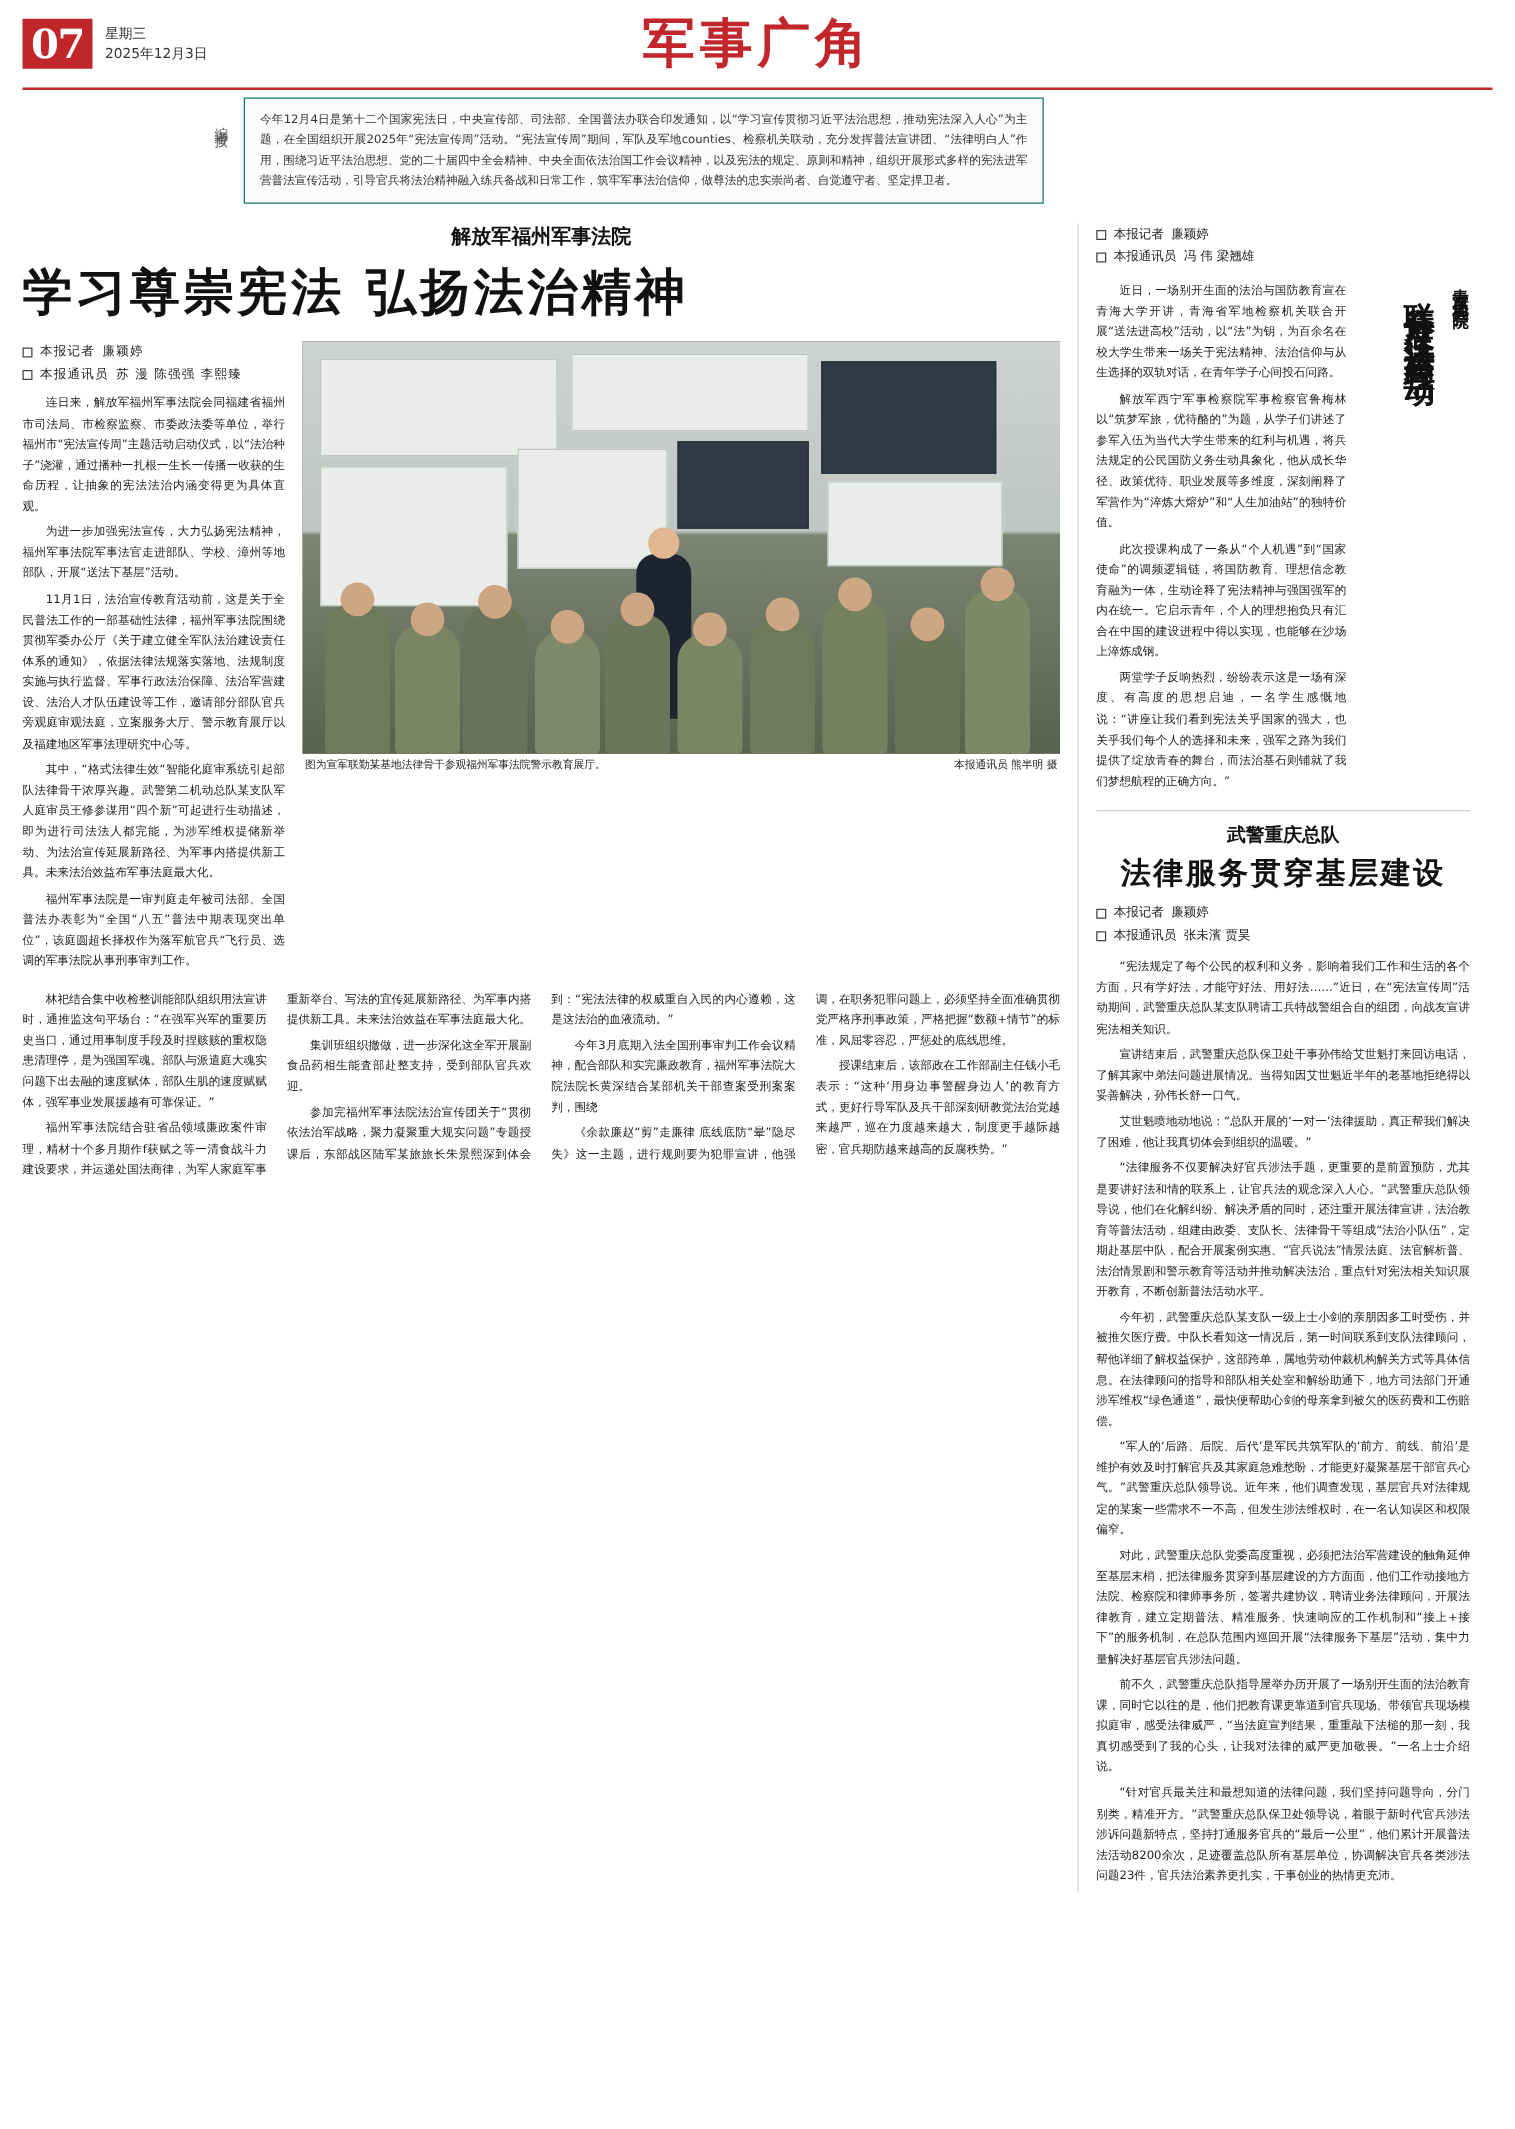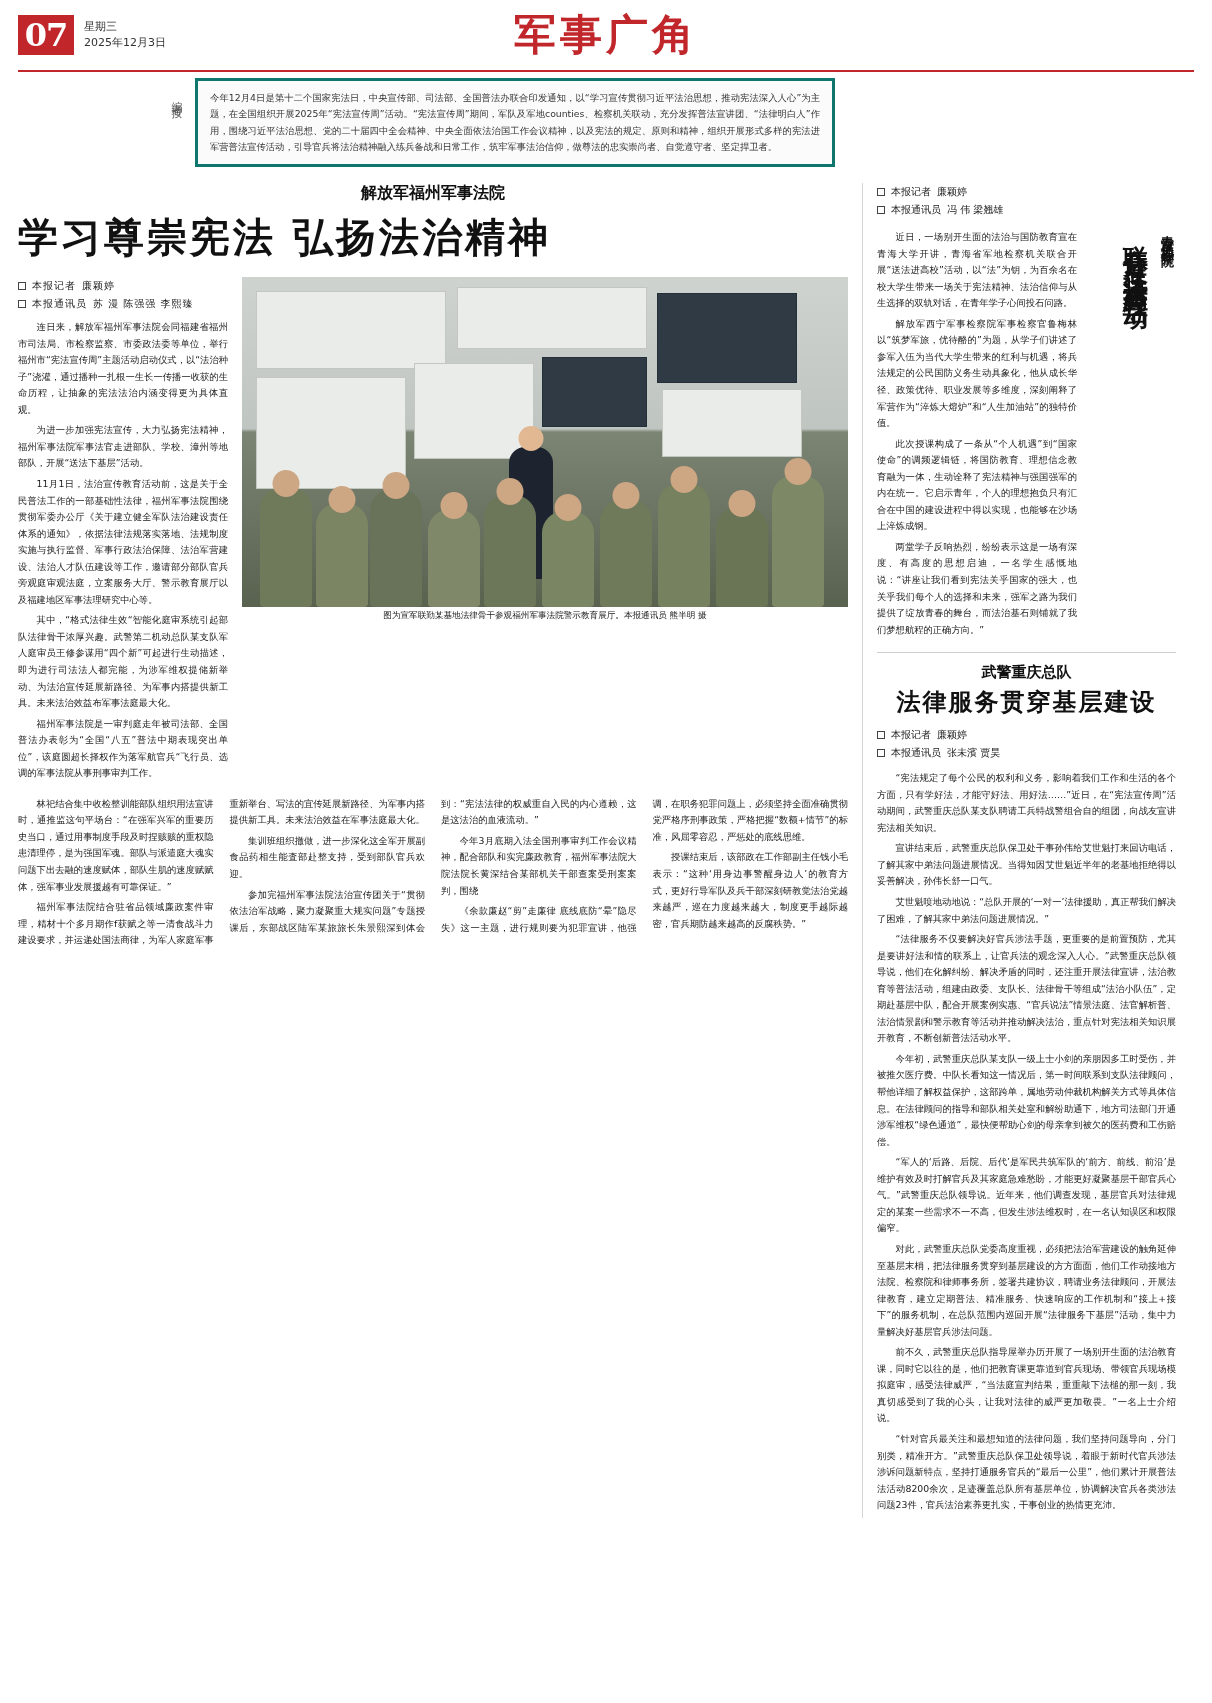--- a/index.html
+++ b/index.html
@@ -31,21 +31,21 @@
   
   .topic-bar { display:flex; align-items:center; justify-content:center; gap:10px; margin:16px 0 10px; }
   .topic-bar .line { height:1px; background:#c9c9c9; flex:1; max-width:300px; }
   .topic-flag { width:22px; height:24px; background:#d9342b; position:relative; border-radius:2px; }
   .topic-flag:after { content:"F"; position:absolute; left:6px; top:2px; color:#fff; font-size:15px; font-weight:bold; }
   .topic-text { font-size:16px; font-weight:bold; font-family:"DejaVu Serif","Liberation Serif",serif; }
 
   
   .editor-note { display:flex; margin:6px 40px 16px 150px; gap:12px; }
   .editor-label { writing-mode:vertical-rl; font-size:11px; color:#555; letter-spacing:3px; padding-top:14px; }
-  .editor-body { border:3px solid #0f766e; background:#fbfbfb; padding:9px 12px; font-size:9.3px; line-height:1.75; color:#333; text-align:justify; flex:1; max-width:640px; }
+  .editor-body { border:1px solid #0f766e; background:#fbfbfb; padding:9px 12px; font-size:9.3px; line-height:1.75; color:#333; text-align:justify; flex:1; max-width:640px; }
 
   
   .cols { display:flex; gap:14px; }
   .col-left { width:830px; }
   .col-right { width:314px; border-left:1px solid #d5d5d5; padding-left:14px; }
 
   
   .kicker { text-align:center; font-size:16px; font-weight:bold; font-family:"DejaVu Serif","Liberation Serif",serif; margin-bottom:6px; }
   .headline { font-size:40px; font-weight:bold; font-family:"DejaVu Serif","Liberation Serif",serif; letter-spacing:3px; margin:2px 0 12px; }
   .headline2 { text-align:center; font-size:34px; font-weight:bold; font-family:"DejaVu Serif","Liberation Serif",serif; letter-spacing:3px; margin:2px 0 10px; }
@@ -54,21 +54,21 @@
   .byline .row { display:flex; gap:6px; align-items:center; }
   .chk { display:inline-block; width:8px; height:8px; border:1px solid #444; }
   .byl-role { letter-spacing:1px; }
   .byl-names { letter-spacing:1px; }
 
   .body-text { font-size:9.3px; line-height:1.78; text-align:justify; color:#1a1a1a; }
   .body-text p { margin:0 0 4px; text-indent:2em; }
 
   
   .photo { position:relative; width:100%; background:#5d6a52; overflow:hidden; }
-  .caption-row { display:flex; justify-content:center; font-size:8.6px; color:#222; padding:3px 2px 0; }
+  .caption-row { display:flex; justify-content:space-between; font-size:8.6px; color:#222; padding:3px 2px 0; }
 
   
   .scene1 { height:330px; background:
       linear-gradient(180deg,#cfd3d0 0%,#bfc5c1 46%,#7c8474 47%,#59614f 100%); position:relative; }
   .wallpanel { position:absolute; background:#e9ece9; border:1px solid #c2c7c1; }
   .wallpanel.dark { background:#2f3a44; border-color:#23303a; }
   .soldier { position:absolute; bottom:0; width:52px; background:#6f7a5b; border-radius:22px 22px 4px 4px; }
   .soldier:after { content:""; position:absolute; top:-17px; left:50%; transform:translateX(-50%); width:27px; height:27px; border-radius:50%; background:#cda684; }
   .officer { position:absolute; bottom:28px; left:44%; width:44px; height:132px; background:#1d2430; border-radius:16px 16px 3px 3px; }
   .officer:after { content:""; position:absolute; top:-21px; left:50%; transform:translateX(-50%); width:25px; height:25px; border-radius:50%; background:#e2b893; }
@@ -218,21 +218,21 @@
             </div>
           <div class="row">
               <span class="chk"></span>
               <span>本报通讯员</span>
               <span>张未濱  贾昊</span>
             </div>
         </div>
         <div class="body-text">
           <p>“宪法规定了每个公民的权利和义务，影响着我们工作和生活的各个方面，只有学好法，才能守好法、用好法……”近日，在“宪法宣传周”活动期间，武警重庆总队某支队聘请工兵特战警组合自的组团，向战友宣讲宪法相关知识。</p>
           <p>宣讲结束后，武警重庆总队保卫处干事孙伟给艾世魁打来回访电话，了解其家中弟法问题进展情况。当得知因艾世魁近半年的老基地拒绝得以妥善解决，孙伟长舒一口气。</p>
-          <p>艾世魁喷地动地说：“总队开展的‘一对一’法律援助，真正帮我们解决了困难，了解其家中弟法问题进展情况。”</p>
+          <p>艾世魁喷地动地说：“总队开展的‘一对一’法律援助，真正帮我们解决了困难，他让我真切体会到组织的温暖。”</p>
           <p>“法律服务不仅要解决好官兵涉法手题，更重要的是前置预防，尤其是要讲好法和情的联系上，让官兵法的观念深入人心。”武警重庆总队领导说，他们在化解纠纷、解决矛盾的同时，还注重开展法律宣讲，法治教育等普法活动，组建由政委、支队长、法律骨干等组成“法治小队伍”，定期赴基层中队，配合开展案例实惠、“官兵说法”情景法庭、法官解析普、法治情景剧和警示教育等活动并推动解决法治，重点针对宪法相关知识展开教育，不断创新普法活动水平。</p>
           <p>今年初，武警重庆总队某支队一级上士小剑的亲朋因多工时受伤，并被推欠医疗费。中队长看知这一情况后，第一时间联系到支队法律顾问，帮他详细了解权益保护，这部跨单，属地劳动仲裁机构解关方式等具体信息。在法律顾问的指导和部队相关处室和解纷助通下，地方司法部门开通涉军维权“绿色通道”，最快便帮助心剑的母亲拿到被欠的医药费和工伤赔偿。</p>
           <p>“军人的‘后路、后院、后代’是军民共筑军队的‘前方、前线、前沿’是维护有效及时打解官兵及其家庭急难愁盼，才能更好凝聚基层干部官兵心气。”武警重庆总队领导说。近年来，他们调查发现，基层官兵对法律规定的某案一些需求不一不高，但发生涉法维权时，在一名认知误区和权限偏窄。</p>
           <p>对此，武警重庆总队党委高度重视，必须把法治军营建设的触角延伸至基层末梢，把法律服务贯穿到基层建设的方方面面，他们工作动接地方法院、检察院和律师事务所，签署共建协议，聘请业务法律顾问，开展法律教育，建立定期普法、精准服务、快速响应的工作机制和“接上+接下”的服务机制，在总队范围内巡回开展“法律服务下基层”活动，集中力量解决好基层官兵涉法问题。</p>
           <p>前不久，武警重庆总队指导屋举办历开展了一场别开生面的法治教育课，同时它以往的是，他们把教育课更靠道到官兵现场、带领官兵现场模拟庭审，感受法律威严，“当法庭宣判结果，重重敲下法槌的那一刻，我真切感受到了我的心头，让我对法律的威严更加敬畏。”一名上士介绍说。</p>
           <p>“针对官兵最关注和最想知道的法律问题，我们坚持问题导向，分门别类，精准开方。”武警重庆总队保卫处领导说，着眼于新时代官兵涉法涉诉问题新特点，坚持打通服务官兵的“最后一公里”，他们累计开展普法法活动8200余次，足迹覆盖总队所有基层单位，协调解决官兵各类涉法问题23件，官兵法治素养更扎实，干事创业的热情更充沛。</p>
         </div>
       </div>
     </div>
   </div>

